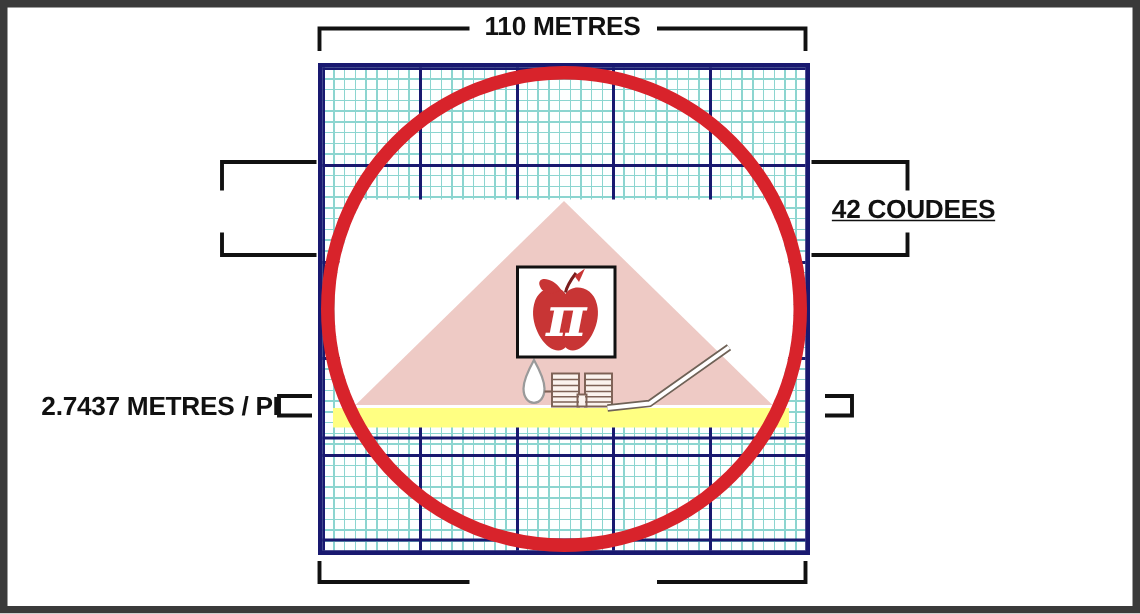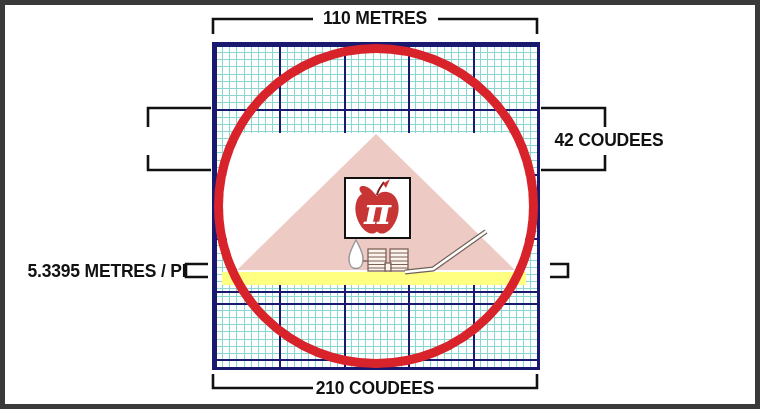--- a/index.html
+++ b/index.html
@@ -14,21 +14,21 @@
           repeating-linear-gradient(to bottom,#191970 0 2px,transparent 2px 64.4px),
           repeating-linear-gradient(to right,#8bd5d0 0 1px,transparent 1px 7.16px),
           repeating-linear-gradient(to bottom,#8bd5d0 0 1px,transparent 1px 7.16px);}
   .xline{position:absolute;left:0;right:0;height:2px;background:#191970;}
   #overlay{position:absolute;left:0;top:0;width:750px;height:399px;}
   .lbl{position:absolute;transform:translate(-50%,-50%);font-size:17.5px;font-weight:bold;
        color:#111;letter-spacing:-0.2px;white-space:nowrap;z-index:5;text-align:center;}
   #lbl-top{left:370px;top:13px;}
   #lbl-bottom{left:370px;top:383px;}
   #lbl-left-up{left:141px;top:135px;}
-  #lbl-right-up{left:604px;top:135px;}
+  #lbl-right-up{left:604px;top:135px;text-decoration:underline;}
   #lbl-left-low{left:102px;top:266px;}
   #lbl-right-low{left:620px;top:266px;}
   svg{position:absolute;left:0;top:0;z-index:3;}
   #grid{z-index:1;}
 </style>
 </head>
 <body>
 
 <div id="stage">
 
@@ -84,17 +84,16 @@
       <path d="M213 34 V19 H313 M438 19 H537 V34"></path>
       <path d="M213 374 V388 H313 M438 388 H537 V374"></path>
       <path d="M211 108 H148 V127 M148 155 V170 H211"></path>
       <path d="M541 108 H605 V127 M605 155 V170 H541"></path>
       <path d="M208 264 H186 V277 H208"></path>
       <path d="M550 264 H568 V277 H550"></path>
     </g>
   </svg>
 
   <div class="lbl" id="lbl-top">110 METRES</div>
-  <div class="lbl" id="lbl-bottom">210 COUDEES</div>
   <div class="lbl" id="lbl-right-up">42 COUDEES</div>
-  <div class="lbl" id="lbl-left-low">5.3395 METRES / PI</div>
+  <div class="lbl" id="lbl-left-low">2.7437 METRES / PI</div>
 
 </div>
 
 </body></html>

